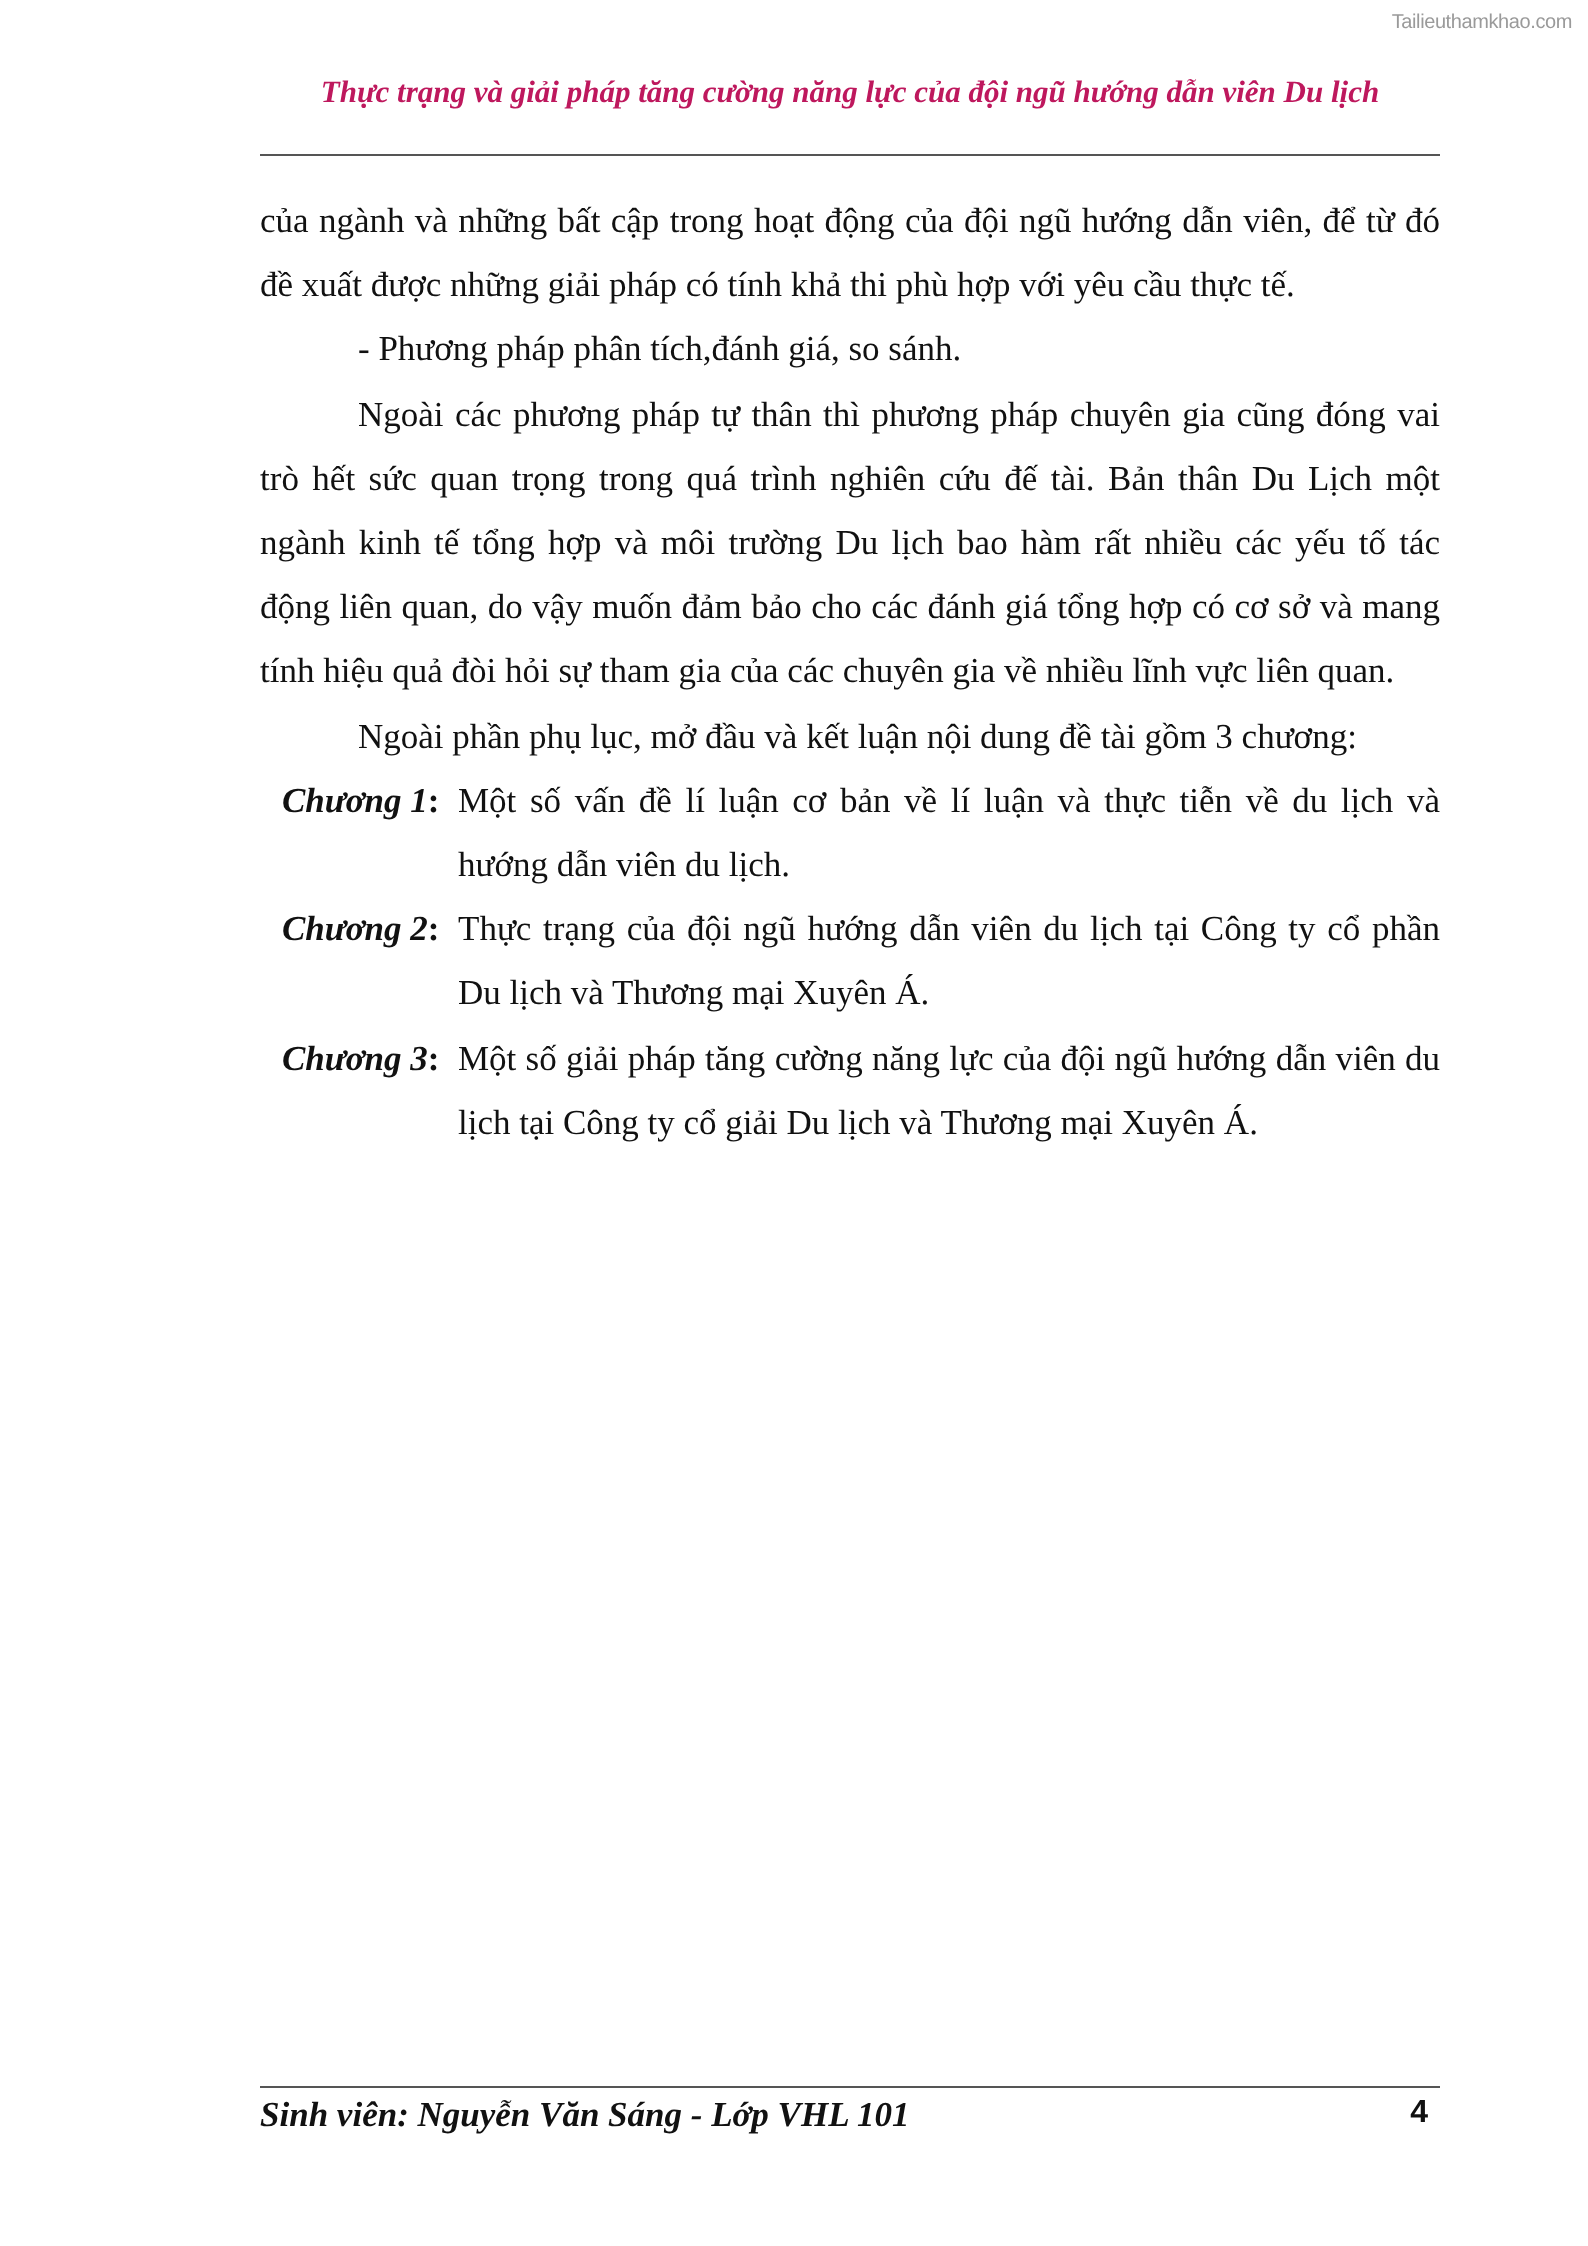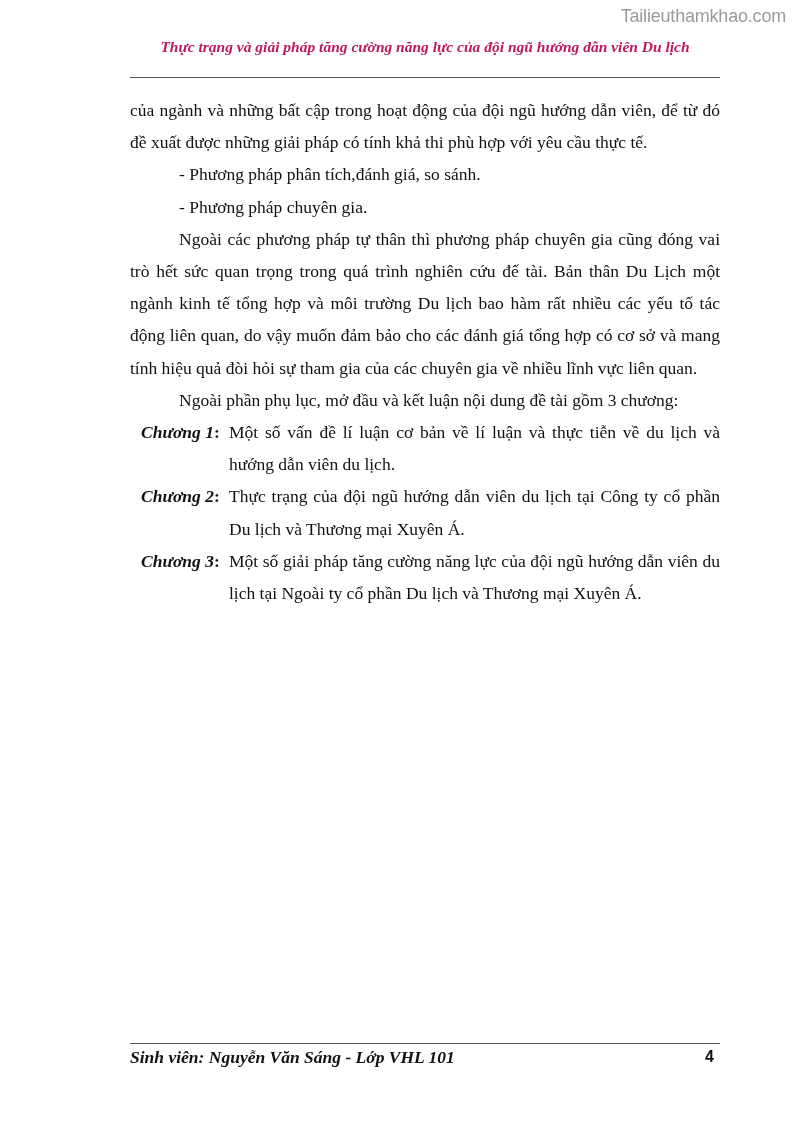--- a/index.html
+++ b/index.html
@@ -13,21 +13,21 @@
       position: relative;
       overflow: hidden;
       font-family: "Liberation Serif", "DejaVu Serif", serif;
       color: #111111;
     }
     .watermark {
       position: absolute;
       top: 6px;
       right: 8px;
       font-family: "Liberation Sans", "DejaVu Sans", sans-serif;
-      font-size: 18px;
+      font-size: 10px;
       color: #9a9a9a;
       letter-spacing: -0.2px;
     }
     .page-header {
       position: absolute;
       top: 37px;
       left: 130px;
       width: 590px;
       text-align: center;
       font-weight: bold;
@@ -117,33 +117,32 @@
 <div class="watermark">Tailieuthamkhao.com</div>
 
 <div class="page-header">
   <div>Thực trạng và giải pháp tăng cường năng lực của đội ngũ hướng dẫn viên Du lịch</div>
 </div>
 <div class="header-rule"></div>
 
 <div class="content">
   <p class="p">của ngành và những bất cập trong hoạt động của đội ngũ hướng dẫn viên, để từ đó đề xuất được những giải pháp có tính khả thi phù hợp với yêu cầu thực tế.</p>
   <p class="p bullet">-  Phương pháp phân tích,đánh giá, so sánh.</p>
-  <p class="p bullet2">- Phương pháp chuyên gia.</p>
   <p class="p indent">Ngoài các phương pháp tự thân thì phương pháp chuyên gia cũng đóng vai trò hết sức quan trọng trong quá trình nghiên cứu đế tài. Bản thân Du Lịch một ngành kinh tế tổng hợp và môi trường Du lịch bao hàm rất nhiều các yếu tố tác động liên quan, do vậy muốn đảm bảo cho các đánh giá tổng hợp có cơ sở và mang tính hiệu quả đòi hỏi sự tham gia của các chuyên gia về nhiều lĩnh vực liên quan.</p>
   <p class="p indent">Ngoài phần phụ lục, mở đầu và kết luận nội dung đề tài gồm 3 chương:</p>
 
   <div class="chapter">
     <span class="label"><span>Chương 1</span><span class="colon">:</span></span>
     <span>Một số vấn đề lí luận cơ bản về lí luận và thực tiễn về du lịch và hướng dẫn viên du lịch.</span>
   </div>
   <div class="chapter">
     <span class="label"><span>Chương 2</span><span class="colon">:</span></span>
     <span>Thực trạng của đội ngũ hướng dẫn viên du lịch tại Công ty cổ phần Du lịch và Thương mại Xuyên Á.</span>
   </div>
   <div class="chapter">
     <span class="label"><span>Chương 3</span><span class="colon">:</span></span>
-    <span>Một số giải pháp tăng cường năng lực của đội ngũ hướng dẫn viên du lịch tại Ngoài ty cổ phần Du lịch và Thương mại Xuyên Á.</span>
+    <span>Một số giải pháp tăng cường năng lực của đội ngũ hướng dẫn viên du lịch tại Công ty cổ giải Du lịch và Thương mại Xuyên Á.</span>
   </div>
 </div>
 
 <div class="footer-rule"></div>
 <div class="footer-text">Sinh viên: Nguyễn Văn Sáng - Lớp VHL 101</div>
 <div class="page-number">4</div>
 
 </body></html>

